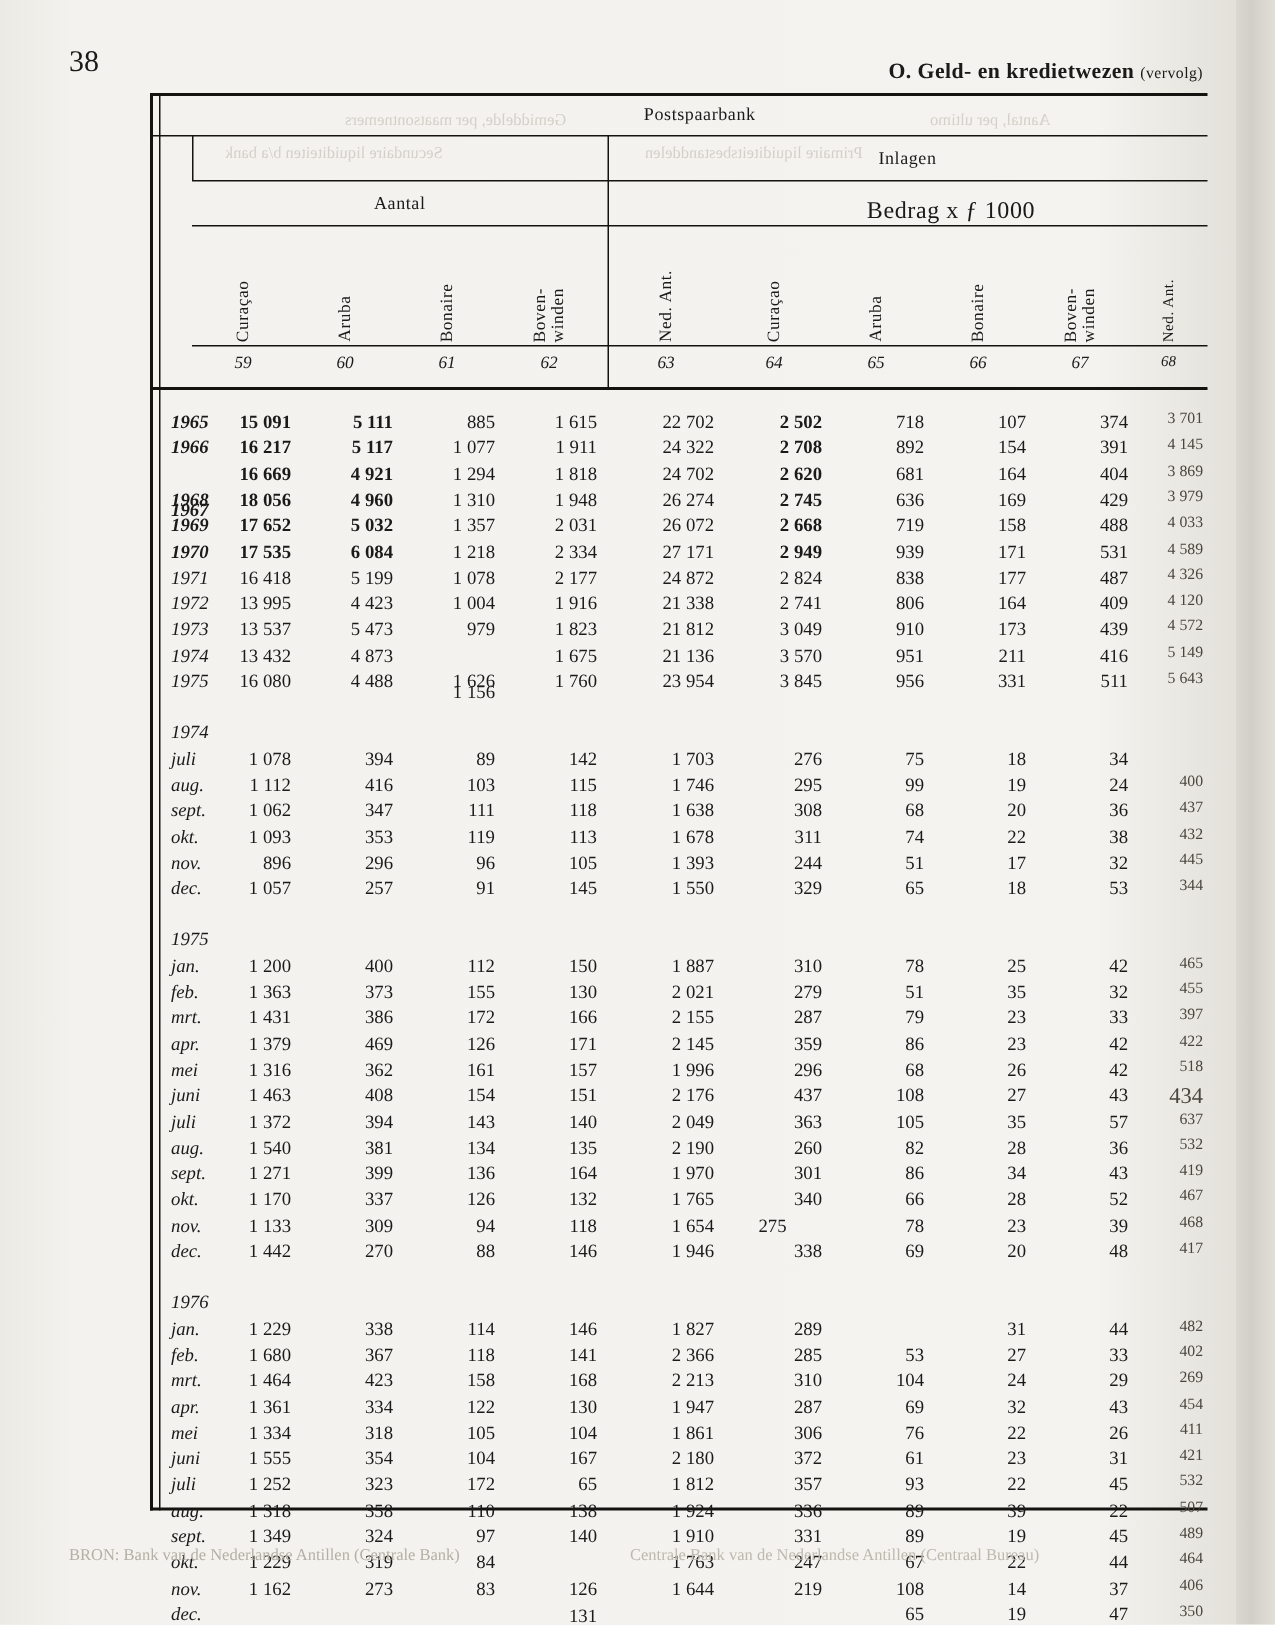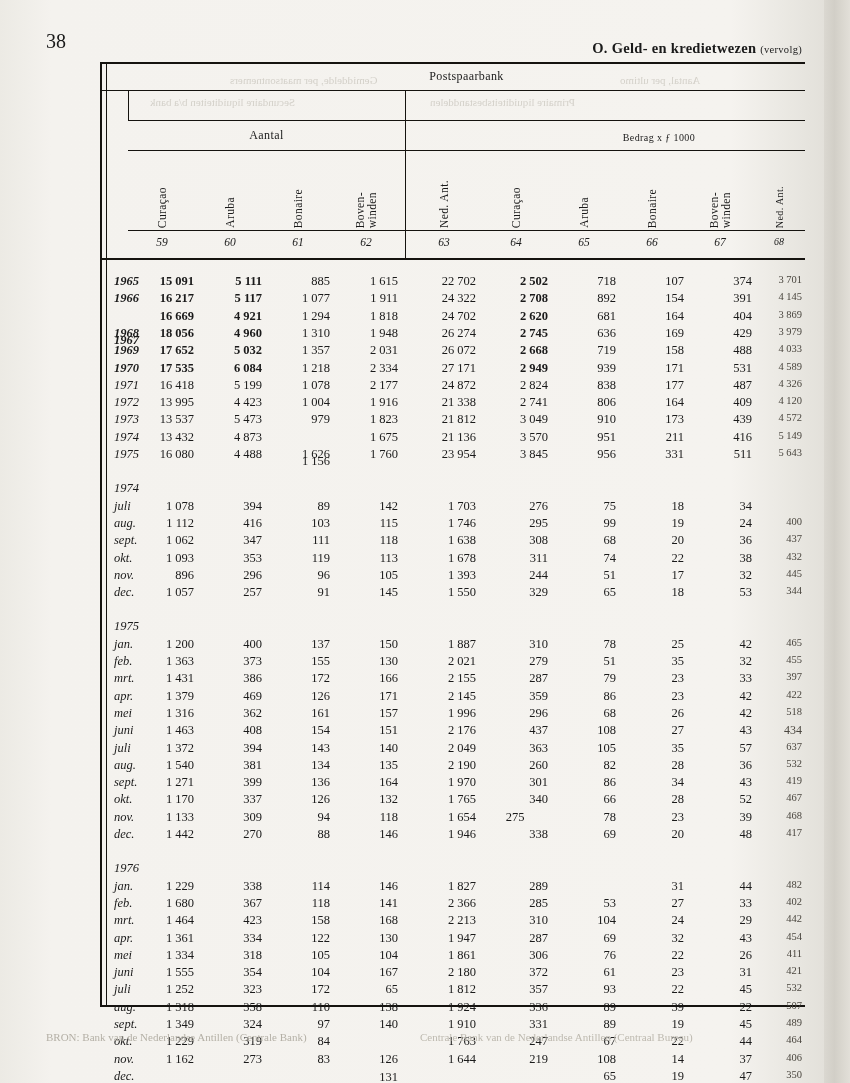--- a/index.html
+++ b/index.html
@@ -96,22 +96,23 @@
     <div class="rule" style="left:28px;top:58px;width:677px;height:1px;"></div>
     <div class="rule" style="left:28px;top:88px;width:677px;height:1px;"></div>
     <div class="rule" style="left:28px;top:168px;width:677px;height:1px;"></div>
     <div class="rule" style="left:0;top:196px;width:705px;height:2px;"></div>
     <div class="rule" style="left:0;top:943px;width:705px;height:2px;"></div>
 
     <div class="rule" style="left:305px;top:28px;width:1px;height:168px;"></div>
     <div class="rule" style="left:28px;top:28px;width:1px;height:30px;"></div>
 
     <div class="grphdr" style="left:28px;top:7px;width:677px;">Postspaarbank</div>
+    <div class="grphdr" style="left:305px;top:36px;width:400px;">Inlagen</div>
     <div class="grphdr" style="left:28px;top:66px;width:277px;">Aantal</div>
-    <div class="grphdr" style="left:444px;top:70px;width:230px;font-size:10px;">Bedrag x ƒ 1000</div>
+    <div class="grphdr" style="left:419px;top:70px;width:230px;font-size:16px;">Bedrag x ƒ 1000</div>
 
     <div class="colhdr" style="left:28px;top:96px;width:68px;height:70px;display:flex;align-items:flex-end;justify-content:center;">
       <span class="vert">Curaçao</span>
     </div>
     <div class="colhdr" style="left:96px;top:96px;width:68px;height:70px;display:flex;align-items:flex-end;justify-content:center;">
       <span class="vert">Aruba</span>
     </div>
     <div class="colhdr" style="left:164px;top:96px;width:68px;height:70px;display:flex;align-items:flex-end;justify-content:center;">
       <span class="vert">Bonaire</span>
     </div>
@@ -335,21 +336,21 @@
         <div class="cell" style="left: 310px; top: 523.1px; width: 66px;">1 550</div>
         <div class="cell" style="left: 382px; top: 523.1px; width: 66px;">329</div>
         <div class="cell" style="left: 450px; top: 523.1px; width: 66px;">65</div>
         <div class="cell" style="left: 518px; top: 523.1px; width: 66px;">18</div>
         <div class="cell" style="left: 586px; top: 523.1px; width: 66px;">53</div>
         <div class="cell" style="left: 654px; top: 523.1px; width: 48px; font-size: 10.5px; color: rgb(74, 70, 63);">344</div>
         <div class="rowlabel" style="left: 14px; top: 557.4px;">1975</div>
         <div class="rowlabel" style="left: 14px; top: 574.7px;">jan.</div>
         <div class="cell" style="left: 28px; top: 574.7px; width: 66px;">1 200</div>
         <div class="cell" style="left: 96px; top: 574.7px; width: 66px;">400</div>
-        <div class="cell" style="left: 164px; top: 574.7px; width: 66px;">137</div>
+        <div class="cell" style="left: 164px; top: 574.7px; width: 66px;">112</div>
         <div class="cell" style="left: 232px; top: 574.7px; width: 66px;">150</div>
         <div class="cell" style="left: 310px; top: 574.7px; width: 66px;">1 887</div>
         <div class="cell" style="left: 382px; top: 574.7px; width: 66px;">310</div>
         <div class="cell" style="left: 450px; top: 574.7px; width: 66px;">78</div>
         <div class="cell" style="left: 518px; top: 574.7px; width: 66px;">25</div>
         <div class="cell" style="left: 586px; top: 574.7px; width: 66px;">42</div>
         <div class="cell" style="left: 654px; top: 574.7px; width: 48px; font-size: 10.5px; color: rgb(74, 70, 63);">465</div>
         <div class="rowlabel" style="left: 14px; top: 592px;">feb.</div>
         <div class="cell" style="left: 28px; top: 592px; width: 66px;">1 363</div>
         <div class="cell" style="left: 96px; top: 592px; width: 66px;">373</div>
@@ -397,21 +398,21 @@
         <div class="rowlabel" style="left: 14px; top: 661.2px;">juni</div>
         <div class="cell" style="left: 28px; top: 661.2px; width: 66px;">1 463</div>
         <div class="cell" style="left: 96px; top: 661.2px; width: 66px;">408</div>
         <div class="cell" style="left: 164px; top: 661.2px; width: 66px;">154</div>
         <div class="cell" style="left: 232px; top: 661.2px; width: 66px;">151</div>
         <div class="cell" style="left: 310px; top: 661.2px; width: 66px;">2 176</div>
         <div class="cell" style="left: 382px; top: 661.2px; width: 66px;">437</div>
         <div class="cell" style="left: 450px; top: 661.2px; width: 66px;">108</div>
         <div class="cell" style="left: 518px; top: 661.2px; width: 66px;">27</div>
         <div class="cell" style="left: 586px; top: 661.2px; width: 66px;">43</div>
-        <div class="cell" style="left: 654px; top: 661.2px; width: 48px; font-size: 12px; color: rgb(74, 70, 63);">434</div>
+        <div class="cell" style="left: 654px; top: 661.2px; width: 48px; font-size: 15px; color: rgb(74, 70, 63);">434</div>
         <div class="rowlabel" style="left: 14px; top: 678.5px;">juli</div>
         <div class="cell" style="left: 28px; top: 678.5px; width: 66px;">1 372</div>
         <div class="cell" style="left: 96px; top: 678.5px; width: 66px;">394</div>
         <div class="cell" style="left: 164px; top: 678.5px; width: 66px;">143</div>
         <div class="cell" style="left: 232px; top: 678.5px; width: 66px;">140</div>
         <div class="cell" style="left: 310px; top: 678.5px; width: 66px;">2 049</div>
         <div class="cell" style="left: 382px; top: 678.5px; width: 66px;">363</div>
         <div class="cell" style="left: 450px; top: 678.5px; width: 66px;">105</div>
         <div class="cell" style="left: 518px; top: 678.5px; width: 66px;">35</div>
         <div class="cell" style="left: 586px; top: 678.5px; width: 66px;">57</div>
@@ -496,21 +497,21 @@
         <div class="rowlabel" style="left: 14px; top: 851.2px;">mrt.</div>
         <div class="cell" style="left: 28px; top: 851.2px; width: 66px;">1 464</div>
         <div class="cell" style="left: 96px; top: 851.2px; width: 66px;">423</div>
         <div class="cell" style="left: 164px; top: 851.2px; width: 66px;">158</div>
         <div class="cell" style="left: 232px; top: 851.2px; width: 66px;">168</div>
         <div class="cell" style="left: 310px; top: 851.2px; width: 66px;">2 213</div>
         <div class="cell" style="left: 382px; top: 851.2px; width: 66px;">310</div>
         <div class="cell" style="left: 450px; top: 851.2px; width: 66px;">104</div>
         <div class="cell" style="left: 518px; top: 851.2px; width: 66px;">24</div>
         <div class="cell" style="left: 586px; top: 851.2px; width: 66px;">29</div>
-        <div class="cell" style="left: 654px; top: 851.2px; width: 48px; font-size: 10.5px; color: rgb(74, 70, 63);">442</div>
+        <div class="cell" style="left: 654px; top: 851.2px; width: 48px; font-size: 10.5px; color: rgb(74, 70, 63);">269</div>
         <div class="rowlabel" style="left: 14px; top: 868.5px;">apr.</div>
         <div class="cell" style="left: 28px; top: 868.5px; width: 66px;">1 361</div>
         <div class="cell" style="left: 96px; top: 868.5px; width: 66px;">334</div>
         <div class="cell" style="left: 164px; top: 868.5px; width: 66px;">122</div>
         <div class="cell" style="left: 232px; top: 868.5px; width: 66px;">130</div>
         <div class="cell" style="left: 310px; top: 868.5px; width: 66px;">1 947</div>
         <div class="cell" style="left: 382px; top: 868.5px; width: 66px;">287</div>
         <div class="cell" style="left: 450px; top: 868.5px; width: 66px;">69</div>
         <div class="cell" style="left: 518px; top: 868.5px; width: 66px;">32</div>
         <div class="cell" style="left: 586px; top: 868.5px; width: 66px;">43</div>

